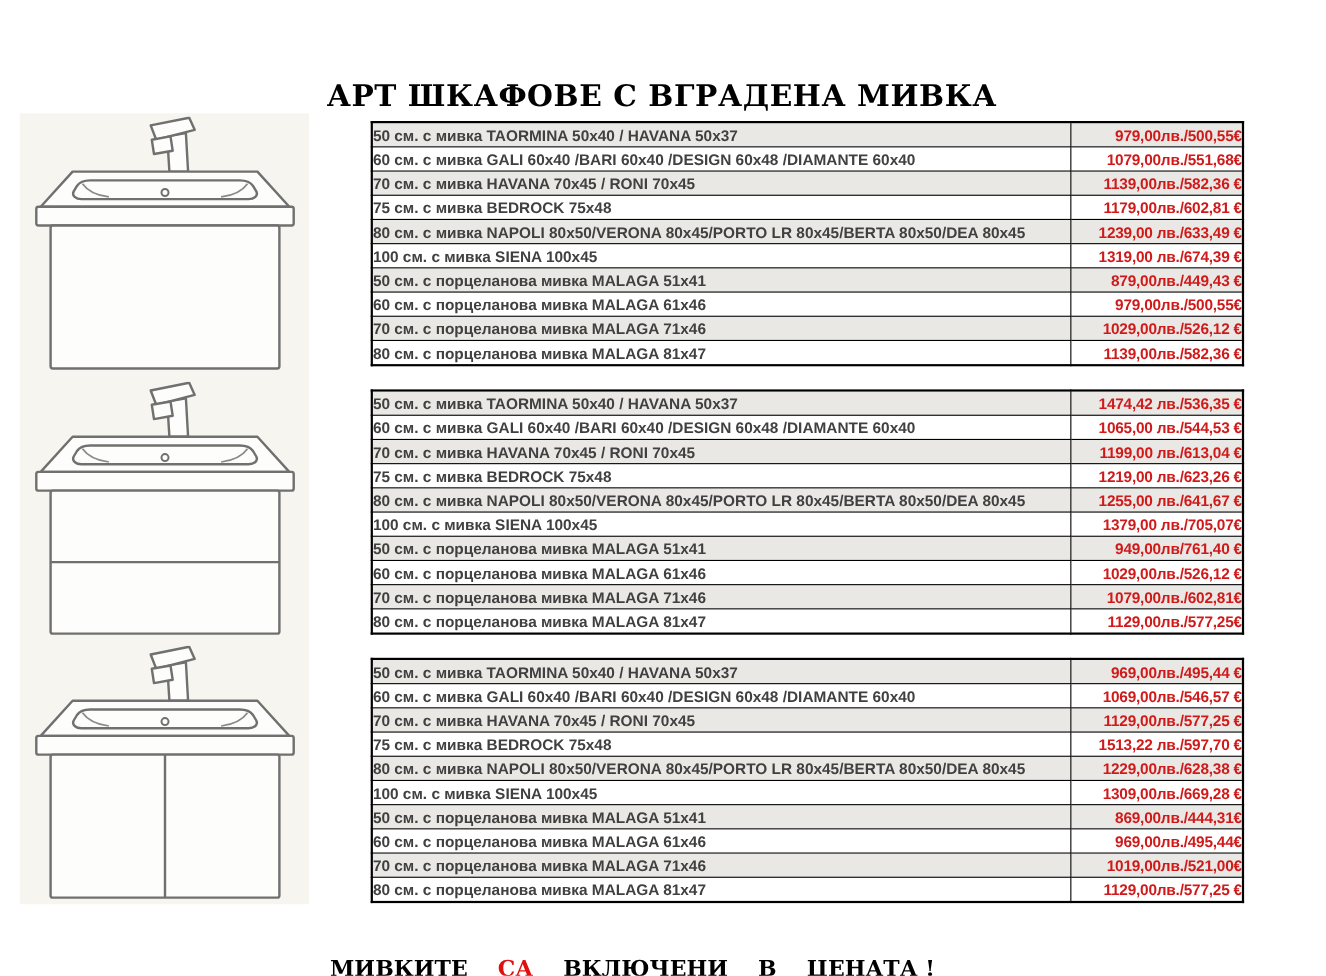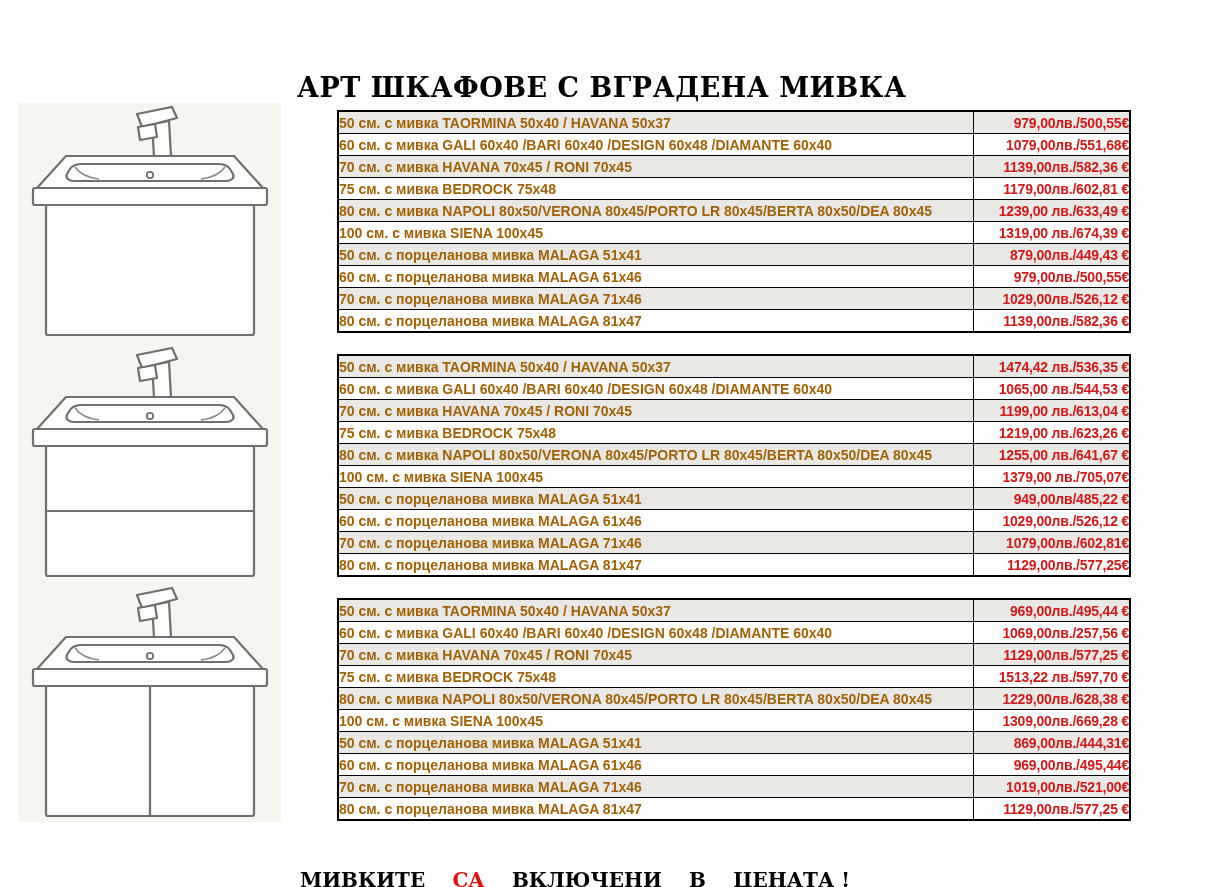--- a/index.html
+++ b/index.html
@@ -55,21 +55,21 @@
   table.price-table td {
     border: 1px solid #000;
     height: 21px;
     padding: 0;
     font-size: 14px;
     font-weight: 700;
     white-space: nowrap;
     overflow: hidden;
     vertical-align: middle;
   }
-  td.desc  { padding-left: 4px;  color: #a16207; text-align: left; margin-left: 43px; }
+  td.desc  { padding-left: 4px;  color: #404040; text-align: left; margin-left: 43px; }
   td.price { padding-right: 4px; color: #d01a1a; text-align: right; letter-spacing: -0.2px; margin-left: 37px; }
   tr.shaded td { background: #e9e8e5; }
   tr:not(.shaded) td { background: #ffffff; }
 
   
   .footer {
     position: absolute;
     left: 300px; top: 820px;
     width: 550px;
     display: flex;
@@ -221,21 +221,21 @@
         <tr class="shaded">
           <td class="desc">80 см. с мивка NAPOLI 80x50/VERONA 80x45/PORTO LR 80x45/BERTA 80x50/DEA 80x45</td>
           <td class="price">1255,00 лв./641,67 €</td>
         </tr>
         <tr>
           <td class="desc">100 см. с мивка SIENA 100x45</td>
           <td class="price">1379,00 лв./705,07€</td>
         </tr>
         <tr class="shaded">
           <td class="desc">50 см. с порцеланова мивка MALAGA 51x41</td>
-          <td class="price">949,00лв/485,22 €</td>
+          <td class="price">949,00лв/761,40 €</td>
         </tr>
         <tr>
           <td class="desc">60 см. с порцеланова мивка MALAGA 61x46</td>
           <td class="price">1029,00лв./526,12 €</td>
         </tr>
         <tr class="shaded">
           <td class="desc">70 см. с порцеланова мивка MALAGA 71x46</td>
           <td class="price">1079,00лв./602,81€</td>
         </tr>
         <tr>
@@ -250,21 +250,21 @@
         <col style="width:635px">
         <col style="width:157px">
       </colgroup>
     <tbody>
         <tr class="shaded">
           <td class="desc">50 см. с мивка TAORMINA 50x40 / HAVANA 50x37</td>
           <td class="price">969,00лв./495,44 €</td>
         </tr>
         <tr>
           <td class="desc">60 см. с мивка GALI 60x40 /BARI 60x40 /DESIGN 60x48 /DIAMANTE 60x40</td>
-          <td class="price">1069,00лв./257,56 €</td>
+          <td class="price">1069,00лв./546,57 €</td>
         </tr>
         <tr class="shaded">
           <td class="desc">70 см. с мивка HAVANA 70x45 / RONI 70x45</td>
           <td class="price">1129,00лв./577,25 €</td>
         </tr>
         <tr>
           <td class="desc">75 см. с мивка BEDROCK 75x48</td>
           <td class="price">1513,22 лв./597,70 €</td>
         </tr>
         <tr class="shaded">

